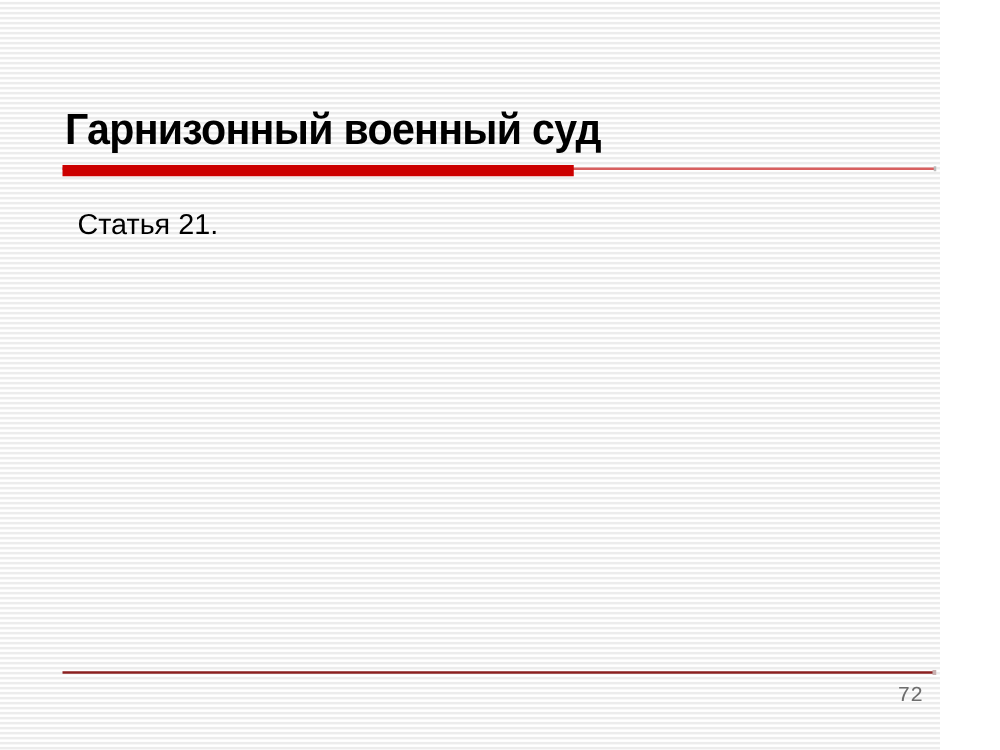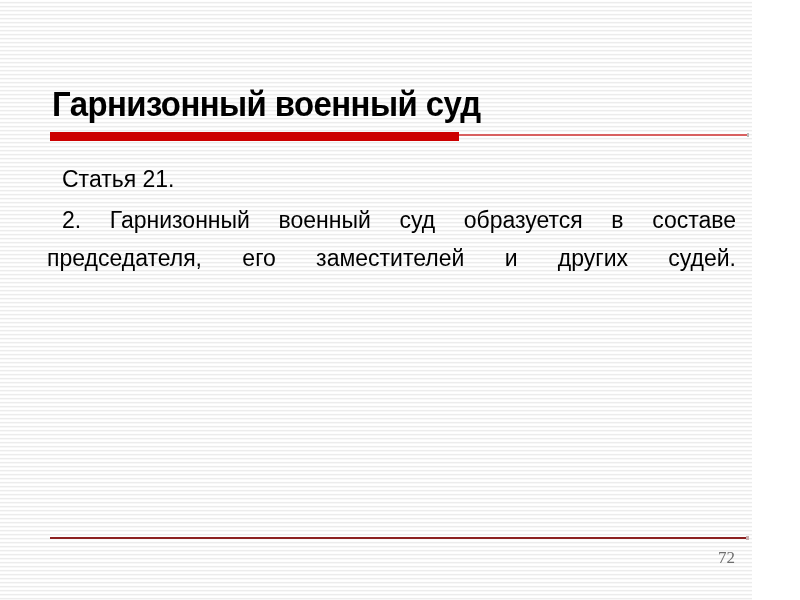--- a/index.html
+++ b/index.html
@@ -142,42 +142,41 @@
     height: 4px;
     background-color: #c8b0b0;
   }
 
   .page-number {
     position: absolute;
     left: 718px;
     top: 548px;
     width: 40px;
     text-align: left;
-    font-family: Liberation Serif, serif;
+    font-family: Liberation Mono, monospace;
     font-size: 17px;
     line-height: 20px;
     color: #6e6e6e;
   }
 </style>
 </head>
 <body>
 
 <div class="slide">
 
   <h1 class="title">Гарнизонный военный суд</h1>
 
   <div class="title-rule">
     <div class="rule-thin"></div>
     <div class="rule-thick"></div>
     <div class="rule-endcap"></div>
   </div>
 
   <div class="body-block">
     <p class="para-article">Статья 21.</p>
-    <p class="para-numbered">2. Гарнизонный военный суд образуется в составе председателя, его заместителей и других судей.</p>
   </div>
 
   <div class="footer-rule"></div>
   <div class="footer-rule-endcap"></div>
 
   <div class="page-number">72</div>
 
 </div>
 
 </body></html>

